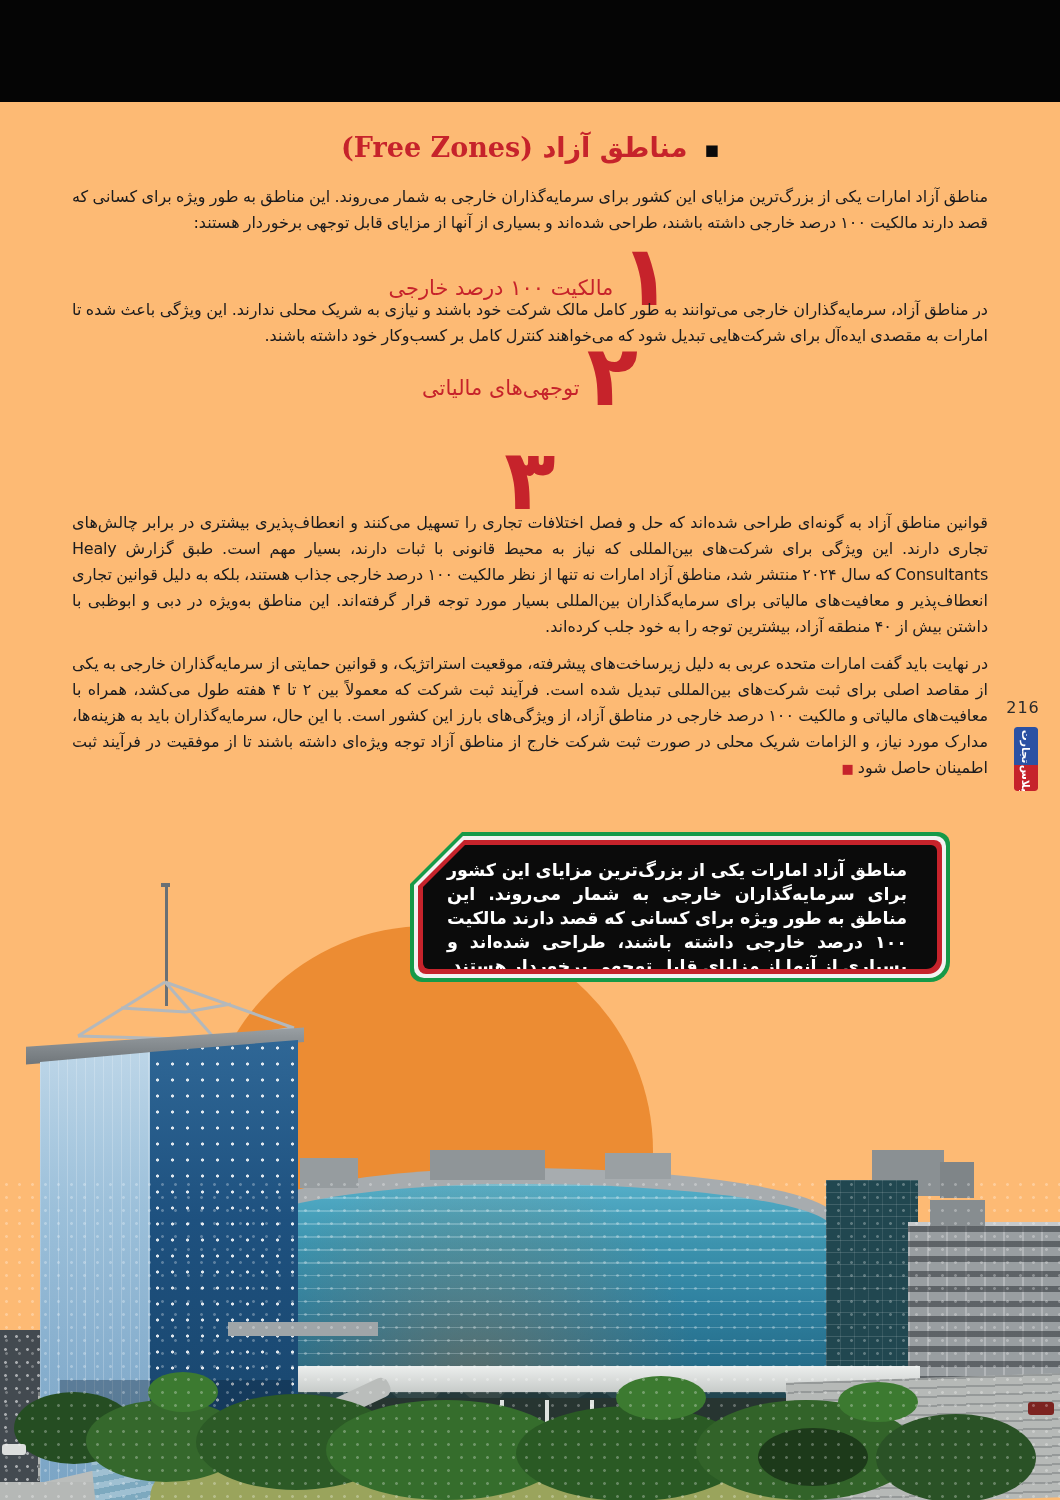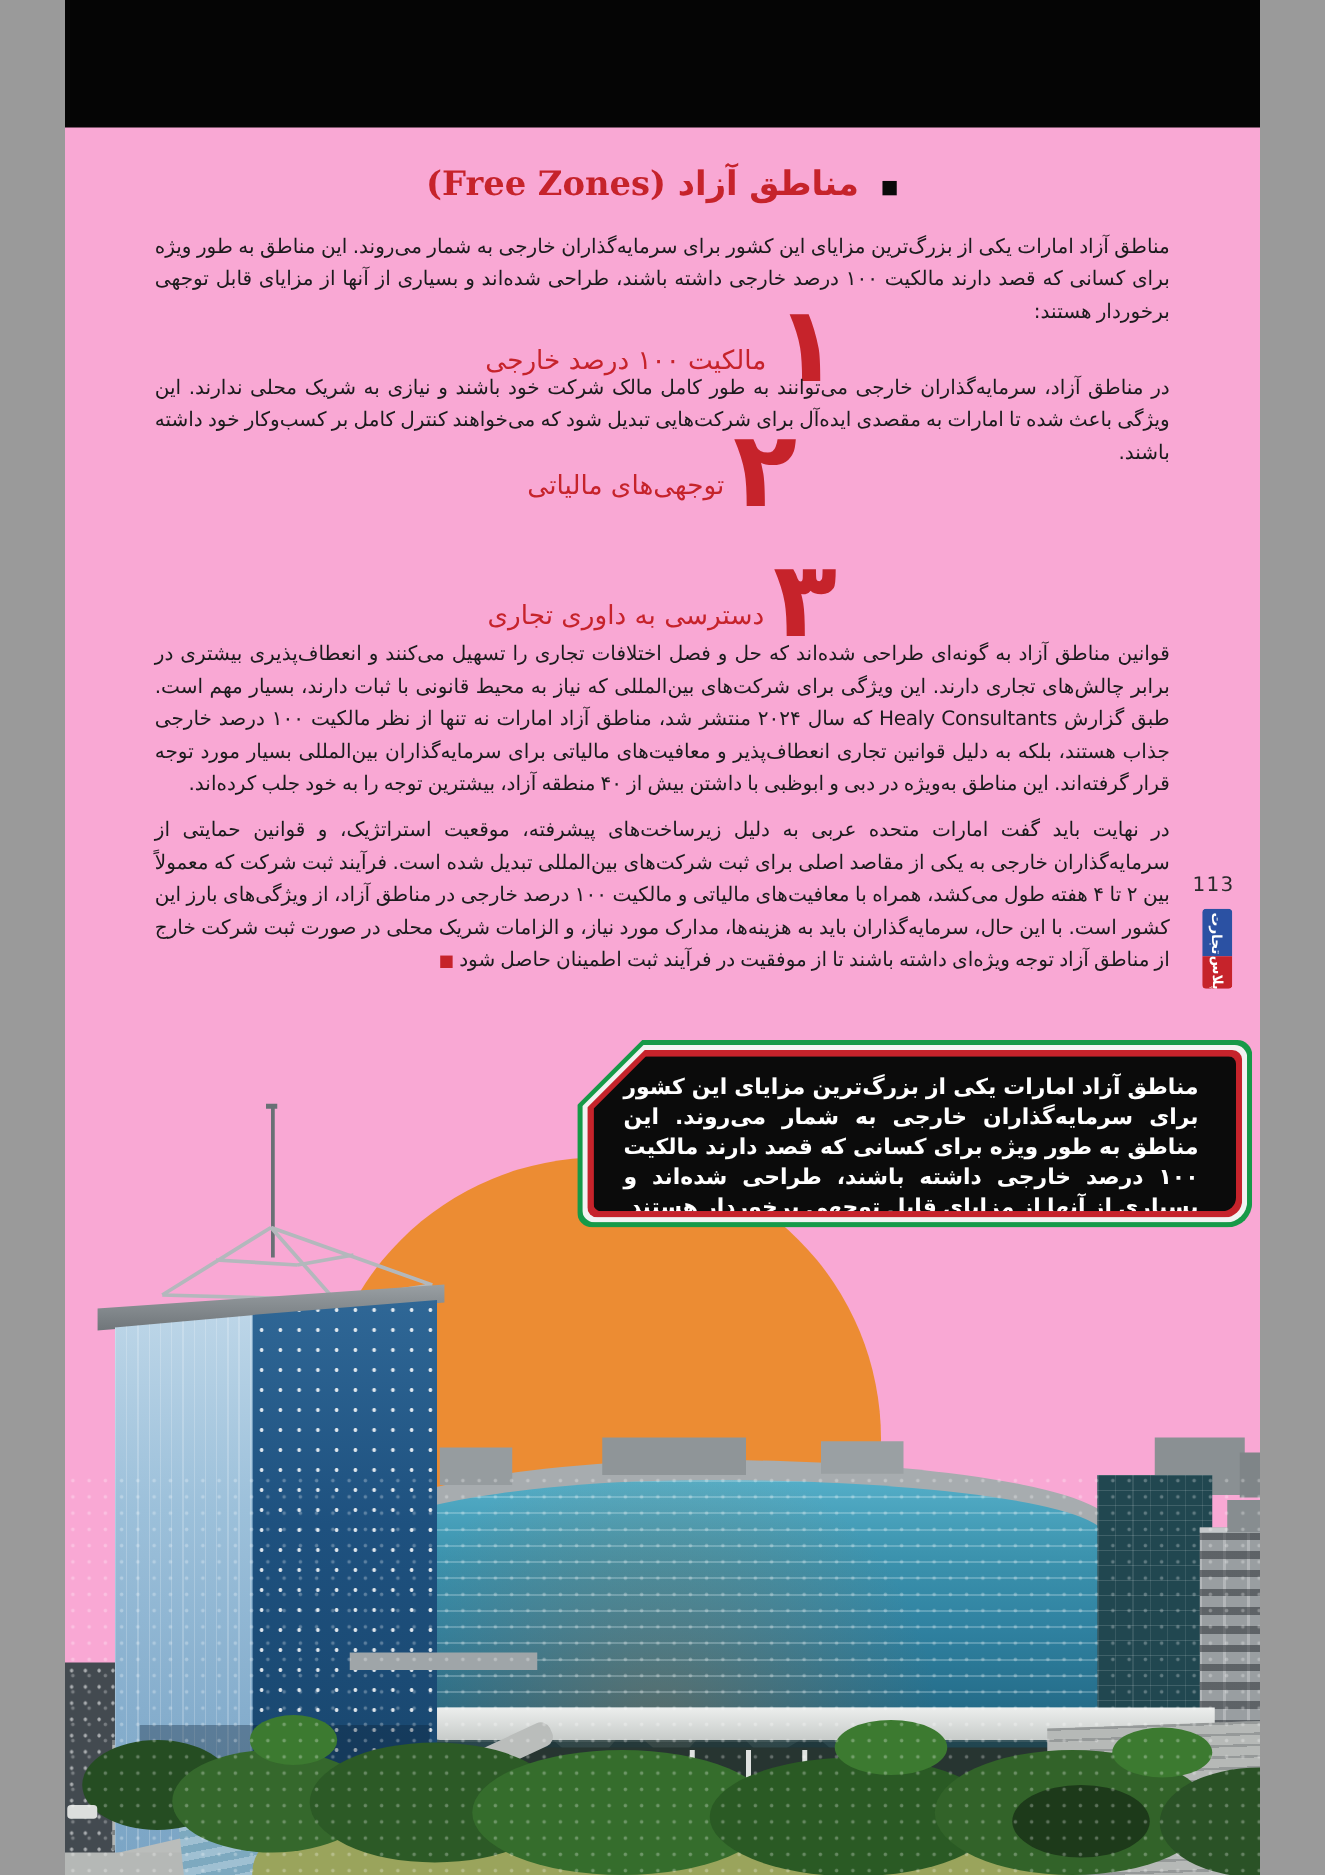--- a/index.html
+++ b/index.html
@@ -1,19 +1,19 @@
 <!DOCTYPE html>
 <html lang="fa" dir="rtl"><head>
 <meta charset="utf-8">
 <style>
   * { margin:0; padding:0; box-sizing:border-box; }
   html,body { background:#9a9a9a; }
   #page {
-    position:relative; width:956px; height:1500px; margin:0 auto;
-    background:#f9a8d4; overflow:hidden;
+    position:relative; width:1060px; height:1500px; margin:0 auto;
+    background:#fdba74; overflow:hidden;
     font-family:"DejaVu Sans", sans-serif;
     direction:rtl;
   }
   .abs { position:absolute; }
 
   
   .top-banner { left:0; top:0; width:1060px; height:102px; background:#050505; }
 
   
   .title { left:72px; right:72px; top:132px; text-align:center; color:#c6232b; font-weight:bold; font-size:27px; }
@@ -173,30 +173,29 @@
   </div>
   <p class="abs para body1">در مناطق آزاد، سرمایه‌گذاران خارجی می‌توانند به طور کامل مالک شرکت خود باشند و نیازی به شریک محلی ندارند. این ویژگی باعث شده تا امارات به مقصدی ایده‌آل برای شرکت‌هایی تبدیل شود که می‌خواهند کنترل کامل بر کسب‌وکار خود داشته باشند.</p>
 
   <div class="abs sec-head head2">
     <span class="num">۲</span>
     <span class="hd">توجهی‌های مالیاتی</span>
   </div>
 
   <div class="abs sec-head head3">
     <span class="num">۳</span>
-    <span class="hd">دسترسی به داوری تجاری</span>
   </div>
   <p class="abs para body3">قوانین مناطق آزاد به گونه‌ای طراحی شده‌اند که حل و فصل اختلافات تجاری را تسهیل می‌کنند و انعطاف‌پذیری بیشتری در برابر چالش‌های تجاری دارند. این ویژگی برای شرکت‌های بین‌المللی که نیاز به محیط قانونی با ثبات دارند، بسیار مهم است. طبق گزارش Healy Consultants که سال ۲۰۲۴ منتشر شد، مناطق آزاد امارات نه تنها از نظر مالکیت ۱۰۰ درصد خارجی جذاب هستند، بلکه به دلیل قوانین تجاری انعطاف‌پذیر و معافیت‌های مالیاتی برای سرمایه‌گذاران بین‌المللی بسیار مورد توجه قرار گرفته‌اند. این مناطق به‌ویژه در دبی و ابوظبی با داشتن بیش از ۴۰ منطقه آزاد، بیشترین توجه را به خود جلب کرده‌اند.</p>
 
   <p class="abs para closing">
     <span>در نهایت باید گفت امارات متحده عربی به دلیل زیرساخت‌های پیشرفته، موقعیت استراتژیک، و قوانین حمایتی از سرمایه‌گذاران خارجی به یکی از مقاصد اصلی برای ثبت شرکت‌های بین‌المللی تبدیل شده است. فرآیند ثبت شرکت که معمولاً بین ۲ تا ۴ هفته طول می‌کشد، همراه با معافیت‌های مالیاتی و مالکیت ۱۰۰ درصد خارجی در مناطق آزاد، از ویژگی‌های بارز این کشور است. با این حال، سرمایه‌گذاران باید به هزینه‌ها، مدارک مورد نیاز، و الزامات شریک محلی در صورت ثبت شرکت خارج از مناطق آزاد توجه ویژه‌ای داشته باشند تا از موفقیت در فرآیند ثبت اطمینان حاصل شود</span>
     <span class="endmark">■</span>
   </p>
 
-  <div class="abs pagenum">113</div>
+  <div class="abs pagenum">216</div>
   <div class="abs mag">
     <div class="seg blue">
       <span>تجارت</span>
     </div>
     <div class="seg red">
       <span>پلاس</span>
     </div>
   </div>
 
   <div class="abs circle"></div>

